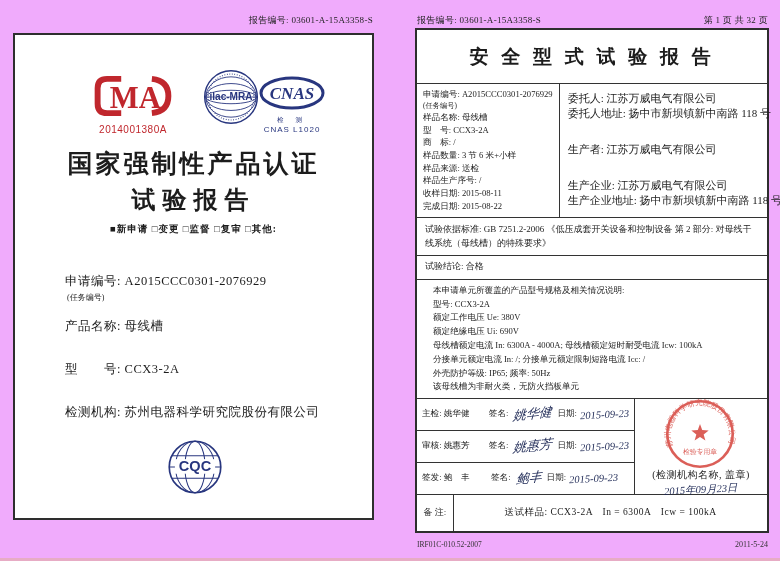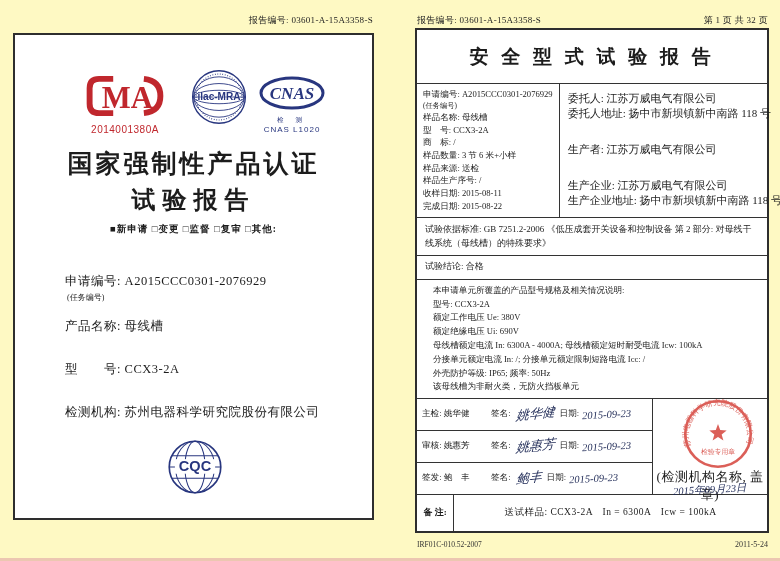--- a/index.html
+++ b/index.html
@@ -1,17 +1,17 @@
 <!DOCTYPE html>
 <html><head>
 <meta charset="utf-8">
 <style>
   html,body { margin:0; padding:0; background:#ffffff; }
   .canvas {
-    position:relative; width:780px; height:561px; background:#fef9c3;
+    position:relative; width:780px; height:561px; background:#f0abfc;
     font-family:"Liberation Serif","DejaVu Serif",serif; color:#1c1c1c; overflow:hidden;
   }
   .hdr { position:absolute; font-size:9px; letter-spacing:0.3px; color:#222; white-space:nowrap; }
 
   
   .page { position:absolute; background:#fff; border:2px solid #2e2e2e; box-sizing:border-box; }
   .page-left  { left:13px;  top:33px; width:361px; height:487px; }
   .page-right { left:415px; top:28px; width:354px; height:505px; display:flex; flex-direction:column; }
 
   
@@ -34,58 +34,58 @@
   .rp-info-left { width:148px; border-right:1.5px solid #333; padding:4px 6px; box-sizing:border-box; }
   .rp-info-left .ln { font-size:8.6px; line-height:12.7px; white-space:nowrap; }
   .rp-info-left .ln.small { font-size:7.3px; line-height:10px; }
   .rp-info-right { flex:1; padding:7px 8px 9px; display:flex; flex-direction:column; justify-content:space-between; box-sizing:border-box; }
   .rp-info-right .ln { font-size:11px; line-height:15px; white-space:nowrap; }
   .rp-standard { height:39px; border-bottom:1.5px solid #333; padding:4px 8px; font-size:9px; line-height:14.5px; box-sizing:border-box; }
   .rp-conclusion { height:24px; border-bottom:1.5px solid #333; padding:4px 8px; font-size:9px; box-sizing:border-box; }
   .rp-coverage { height:119px; border-bottom:1.5px solid #333; padding:4px 16px; box-sizing:border-box; }
   .rp-coverage .ln { font-size:8.6px; line-height:13.8px; white-space:nowrap; }
   .rp-sign { height:97px; display:flex; border-bottom:1.5px solid #333; box-sizing:border-box; }
-  .sign-rows { width:236px; border-right:1.5px solid #333; display:flex; flex-direction:column; box-sizing:border-box; }
+  .sign-rows { width:218px; border-right:1.5px solid #333; display:flex; flex-direction:column; box-sizing:border-box; }
   .sign-row { flex:1; display:flex; align-items:center; padding:0 5px; gap:3px; font-size:8.6px; white-space:nowrap; }
   .sign-row + .sign-row { border-top:1px solid #333; }
   .sign-row .role { width:66px; }
   .hand-sig  { font-family:cursive; font-style:italic; font-size:13px; color:#1f2a56; display:inline-block; transform:rotate(-6deg) skewX(-10deg); margin:0 2px; }
   .hand-date { font-family:cursive; font-style:italic; font-size:10.5px; color:#1f2a56; display:inline-block; transform:rotate(-3deg); }
   .stamp-cell { flex:1; position:relative; }
   .stamp-svg { position:absolute; left:26px; top:0px; }
-  .stamp-caption { position:absolute; top:69px; width:100%; text-align:center; font-size:13px; letter-spacing:0.5px; }
+  .stamp-caption { position:absolute; top:69px; width:100%; text-align:center; font-size:10px; letter-spacing:0.5px; }
   .stamp-date { position:absolute; top:80px; width:100%; text-align:center; }
   .rp-remark { height:37px; display:flex; }
   .remark-label { width:37px; border-right:1px solid #333; display:flex; align-items:center; justify-content:center;
-                  font-size:9px; box-sizing:border-box; text-align:right; line-height:11px;font-weight:bold; }
+                  font-size:9px; box-sizing:border-box; text-align:right; line-height:11px; }
   .remark-content { flex:1; display:flex; align-items:center; justify-content:center; font-size:9.5px; letter-spacing:0.5px; white-space:nowrap; }
 
   .footer-left  { position:absolute; left:417px; top:540px; font-size:7.5px; color:#333; }
   .footer-right { position:absolute; right:12px; top:540px; font-size:8px; color:#333; }
   .scan-strip { position:absolute; bottom:0; left:0; width:100%; height:3px; background:#e2aca8; opacity:0.65; }
 </style>
 </head>
 <body>
 
 <div class="canvas">
 
   <div class="hdr" style="left:13px; top:14px; width:360px; text-align:right;">报告编号: 03601-A-15A3358-S</div>
 
   <div class="page page-left">
 
-    <div class="logo-wrap" style="left:64px; top:38px; width:92px;">
+    <div class="logo-wrap" style="left:72px; top:38px; width:92px;">
       <svg width="84" height="46" viewBox="0 0 140 78">
         <path d="M50,10 H26 Q10,10 10,26 V52 Q10,68 26,68 H50" stroke="#c0272d" stroke-width="10" fill="none"></path>
         <path d="M102,10 Q130,13 130,39 Q130,65 102,68" stroke="#c0272d" stroke-width="10" fill="none"></path>
         <text x="74" y="60" text-anchor="middle" font-size="52" font-weight="bold" fill="#c0272d" font-family="Liberation Serif, serif">MA</text>
       </svg>
       <div class="cma-number">2014001380A</div>
     </div>
 
-    <div class="logo-wrap" style="left:176px; top:34px;">
+    <div class="logo-wrap" style="left:188px; top:34px;">
       <svg width="56" height="56" viewBox="0 0 100 100">
         <circle cx="50" cy="50" r="47" fill="none" stroke="#28367f" stroke-width="2.5"></circle>
         <ellipse cx="50" cy="50" rx="45" ry="36" fill="none" stroke="#28367f" stroke-width="1.6"></ellipse>
         <ellipse cx="50" cy="50" rx="45" ry="24" fill="none" stroke="#28367f" stroke-width="1.6"></ellipse>
         <ellipse cx="50" cy="50" rx="45" ry="12" fill="none" stroke="#28367f" stroke-width="1.6"></ellipse>
         <line x1="5" y1="50" x2="95" y2="50" stroke="#28367f" stroke-width="1.6"></line>
         <circle cx="50" cy="50" r="41" fill="none" stroke="#28367f" stroke-width="2" stroke-dasharray="1.5,3"></circle>
         <text x="50" y="56" text-anchor="middle" font-size="18" font-weight="bold" fill="#28367f" stroke="#ffffff" stroke-width="0.6" paint-order="stroke" font-family="Liberation Sans, sans-serif">ilac-MRA</text>
       </svg>
     </div>

